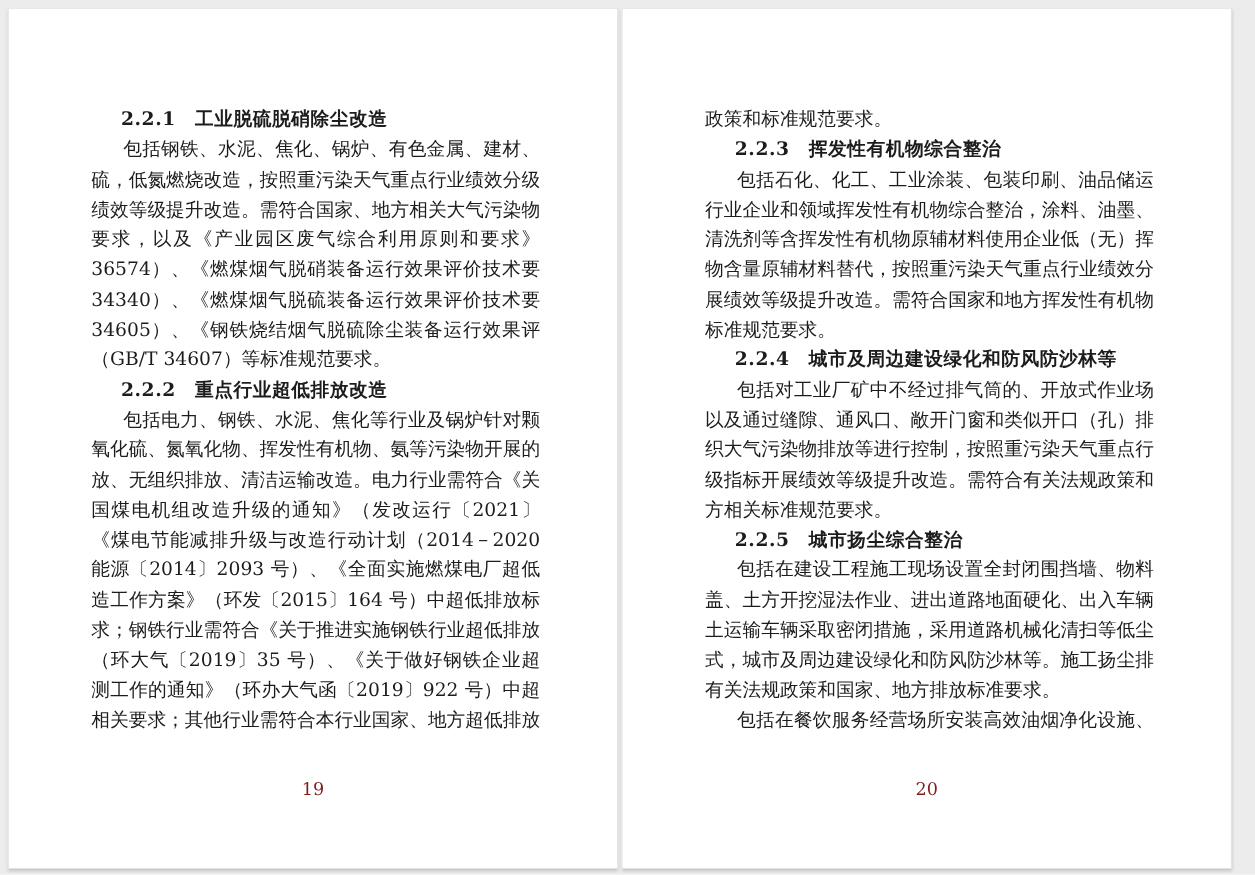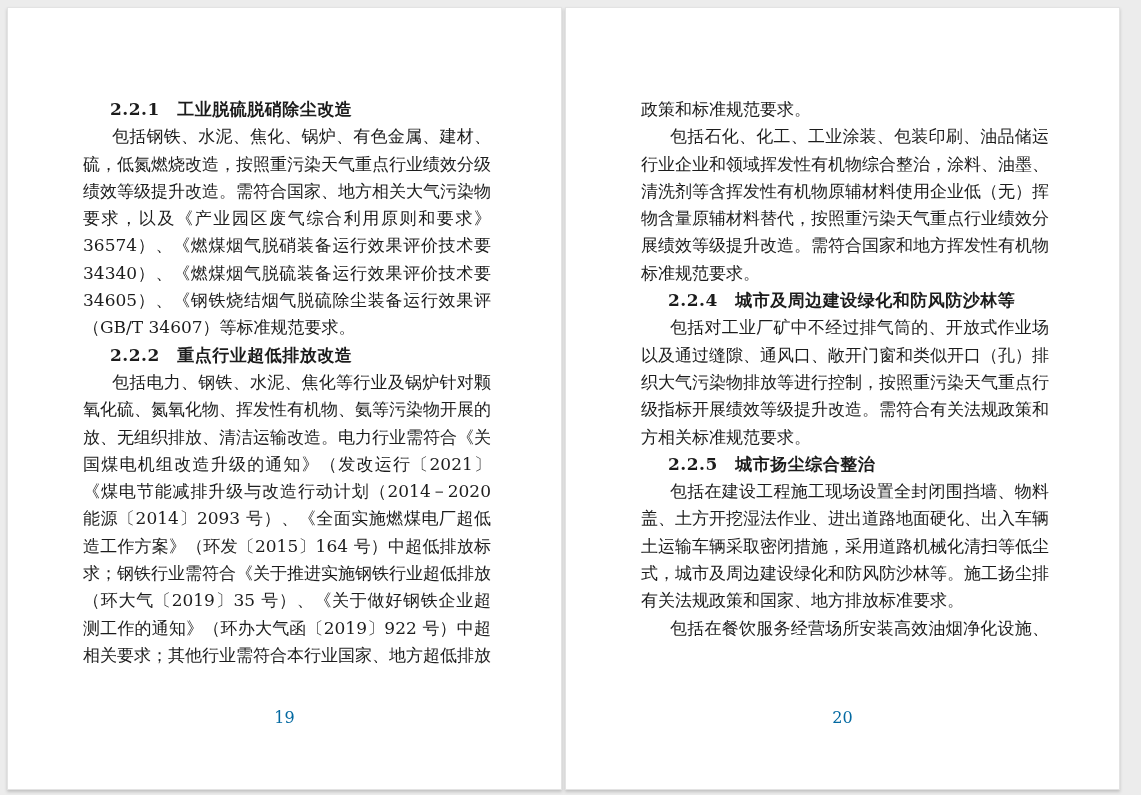--- a/index.html
+++ b/index.html
@@ -50,21 +50,21 @@
     font-weight: 700;
     text-indent: 27px;
     letter-spacing: 0.5px;
   }
   .pagenum {
     position: absolute;
     top: 700px;
     left: 0; width: 100%;
     text-align: center;
     font-size: 16px;
-    color: #0369a1;
+    color: #7f1d1d;
   }
 </style>
 </head>
 <body>
 
 <div class="viewer">
 
   <div class="page page-left">
     <div class="textblock">
         <div class="line h">2.2.1　工业脱硫脱硝除尘改造</div>
@@ -88,20 +88,21 @@
         <div class="line j">（环大气〔2019〕35 号）、《关于做好钢铁企业超低排放评估监</div>
         <div class="line j">测工作的通知》（环办大气函〔2019〕922 号）中超低排放标准等</div>
         <div class="line j">相关要求；其他行业需符合本行业国家、地方超低排放相关法规</div>
       </div>
     <div class="pagenum">19</div>
   </div>
 
   <div class="page page-right">
     <div class="textblock">
         <div class="line l">政策和标准规范要求。</div>
+        <div class="line h">2.2.3　挥发性有机物综合整治</div>
         <div class="line ji">包括石化、化工、工业涂装、包装印刷、油品储运销等重点</div>
         <div class="line j">行业企业和领域挥发性有机物综合整治，涂料、油墨、胶粘剂、</div>
         <div class="line j">清洗剂等含挥发性有机物原辅材料使用企业低（无）挥发性有机</div>
         <div class="line j">物含量原辅材料替代，按照重污染天气重点行业绩效分级指标开</div>
         <div class="line j">展绩效等级提升改造。需符合国家和地方挥发性有机物相关排放</div>
         <div class="line l">标准规范要求。</div>
         <div class="line h">2.2.4　城市及周边建设绿化和防风防沙林等</div>
         <div class="line ji">包括对工业厂矿中不经过排气筒的、开放式作业场所逸散的</div>
         <div class="line j">以及通过缝隙、通风口、敞开门窗和类似开口（孔）排放的无组</div>
         <div class="line j">织大气污染物排放等进行控制，按照重污染天气重点行业绩效分</div>

